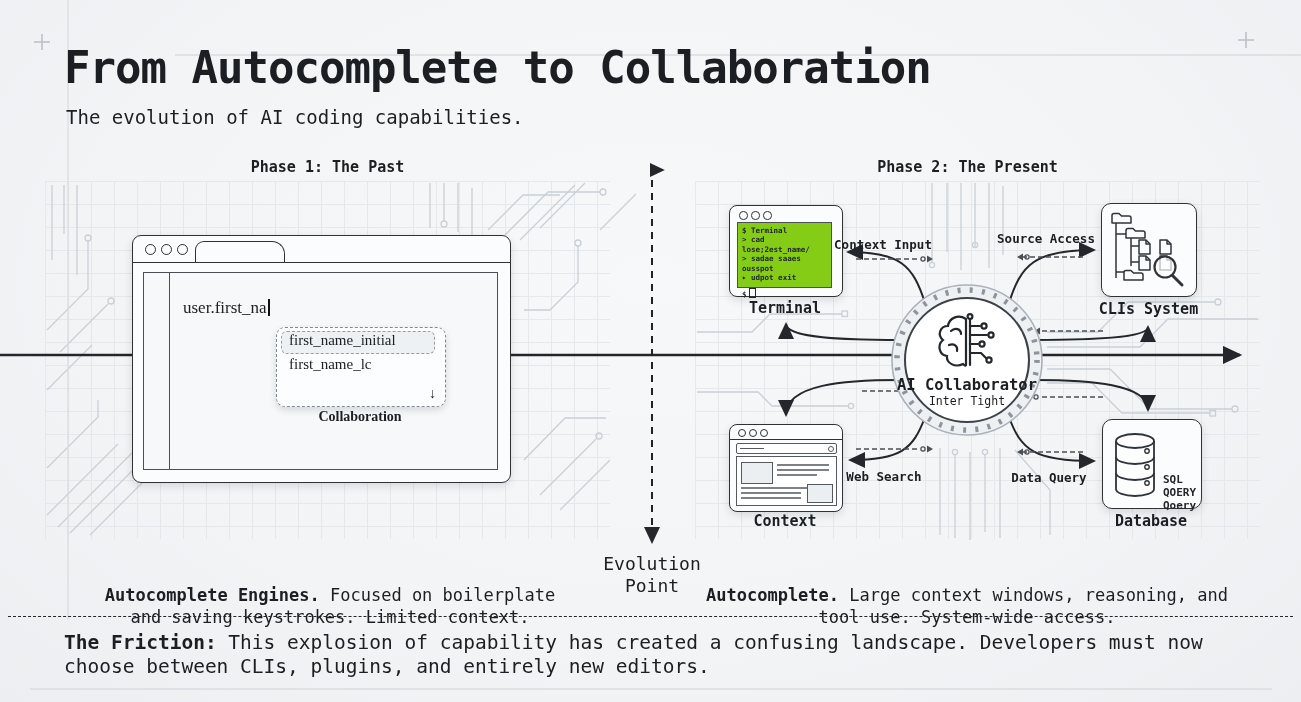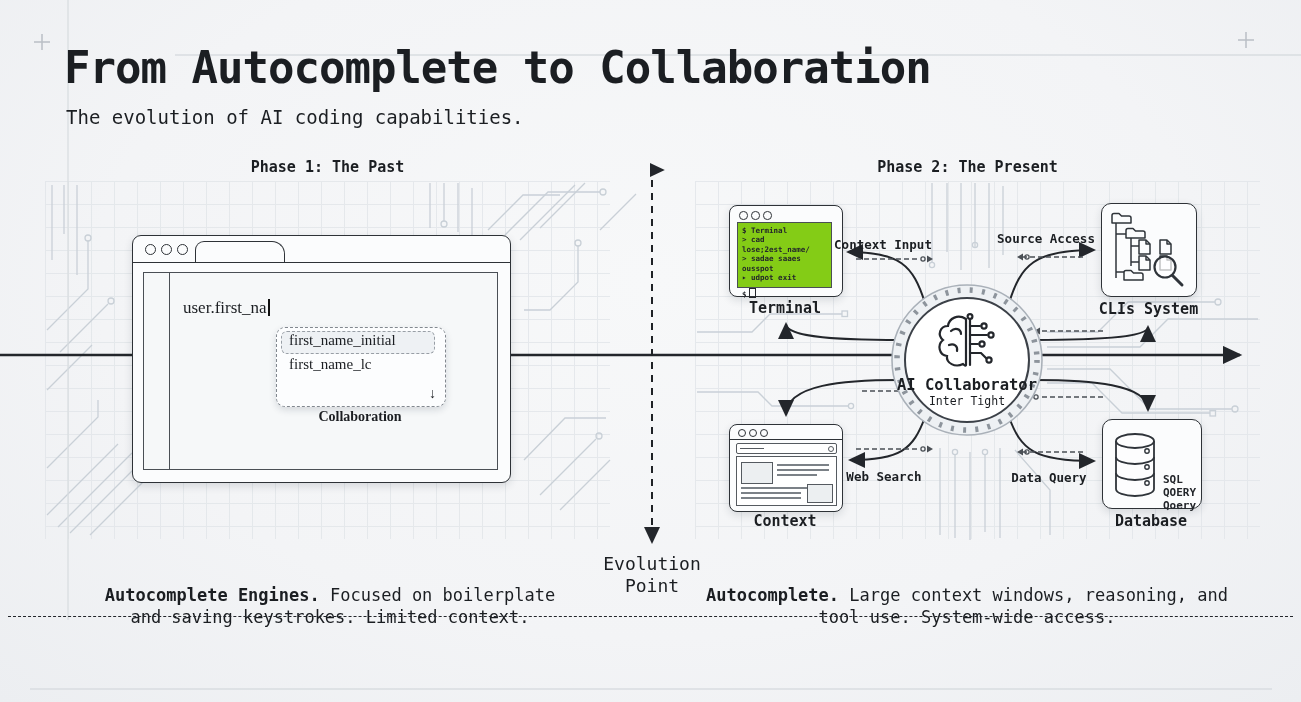--- a/index.html
+++ b/index.html
@@ -331,14 +331,15 @@
   <div class="abs conlbl" style="left:989px;top:470px;width:120px;">Data Query</div>
 
   <div class="abs caption" style="left:95px;width:470px;"><span class="b">Autocomplete Engines.</span><span> Focused on boilerplate and saving keystrokes. Limited context.</span></div>
   <div class="abs evolabel">
       <div>Evolution</div>
       <div>Point</div>
     </div>
   <div class="abs caption" style="left:697px;width:540px;"><span class="b">Autocomplete.</span><span> Large context windows, reasoning, and tool use. System-wide access.</span></div>
 
   <div class="abs" style="left:8px;top:616px;width:1285px;border-top:1.8px dashed #23262b;"></div>
+  <div class="abs friction"><span class="b">The Friction:</span><span> This explosion of capability has created a confusing landscape. Developers must now choose between CLIs, plugins, and entirely new editors.</span></div>
 
 </div>
 
 </body></html>

